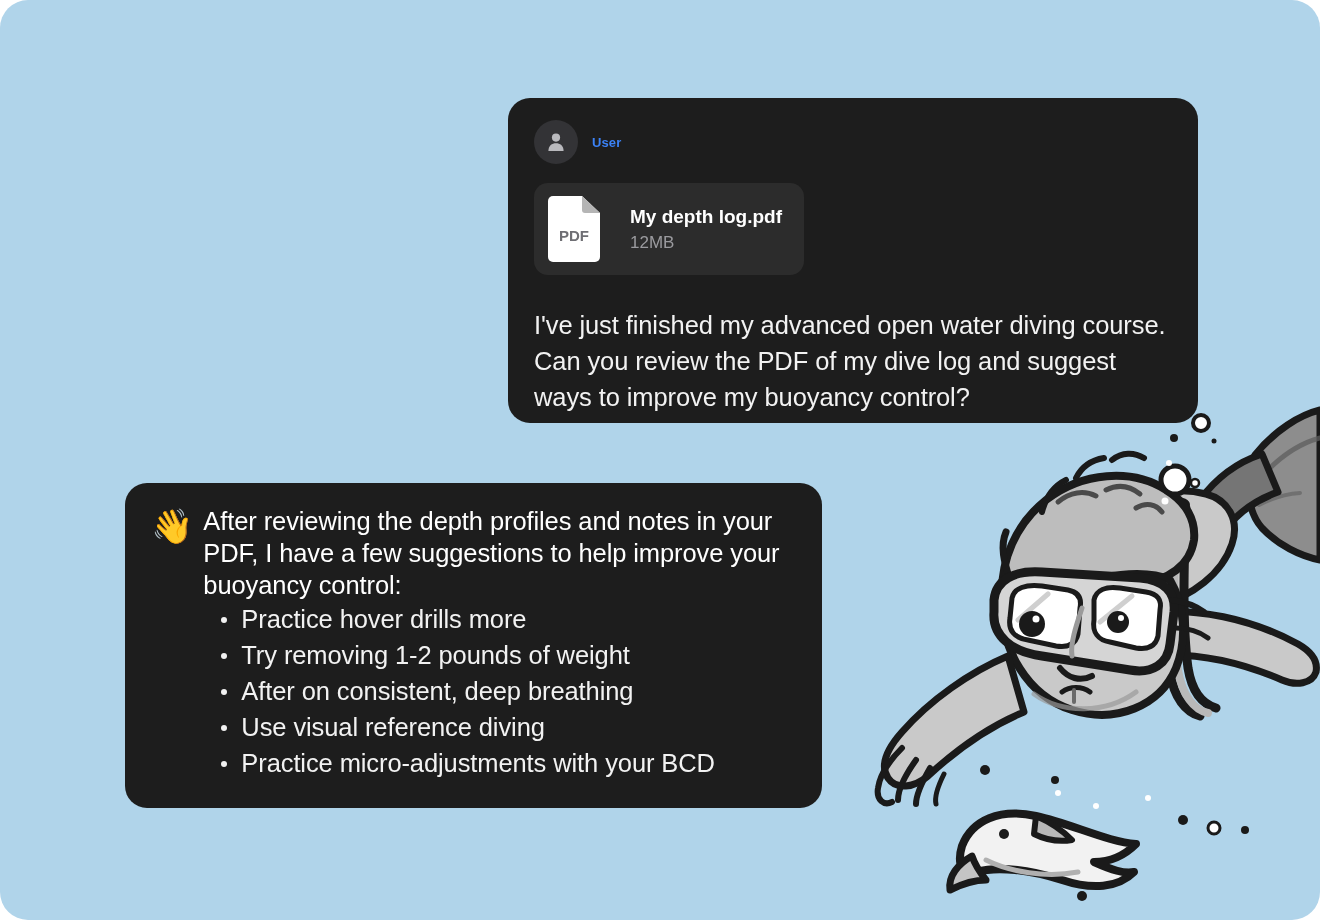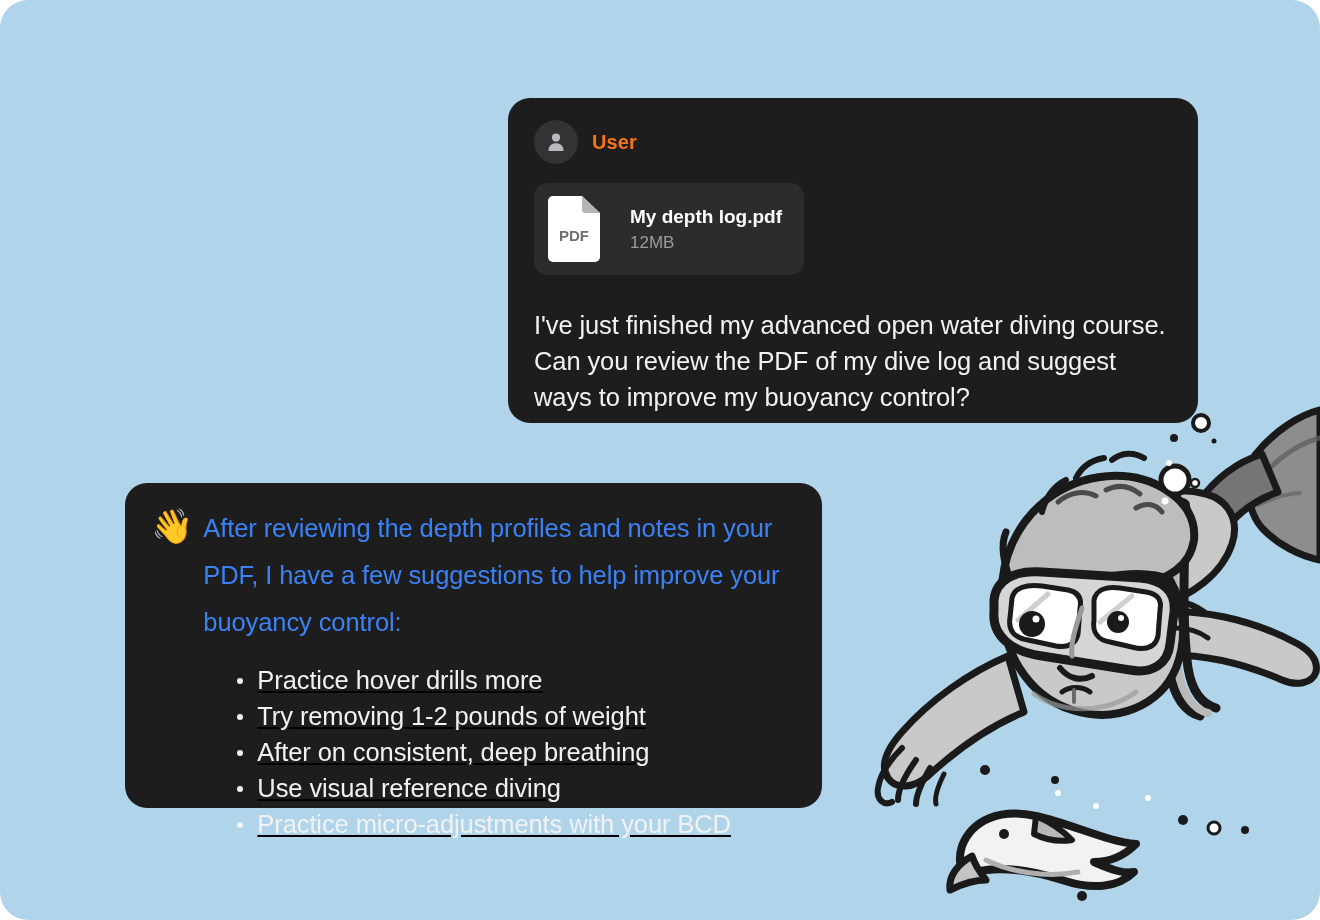--- a/index.html
+++ b/index.html
@@ -59,22 +59,22 @@
     height: 44px;
     border-radius: 50%;
     background: #333336;
     display: flex;
     align-items: center;
     justify-content: center;
     flex: 0 0 auto;
   }
   .avatar svg { display: block; }
   .user-name {
-    color: #f97316;
-    font-size: 20px;
+    color: #3b82f6;
+    font-size: 13px;
     font-weight: bold;
     letter-spacing: 0.1px;
   }
 
   .file-card {
     margin-top: 19px;
     width: 270px;
     height: 92px;
     background: #2c2c2c;
     border-radius: 14px;
@@ -123,30 +123,29 @@
     gap: 10px;
   }
   .wave-emoji {
     font-size: 34px;
     line-height: 38px;
     flex: 0 0 auto;
     margin-top: 2px;
   }
   .assist-col { min-width: 0; flex: 1 1 auto; }
   .assist-intro {
-    color: #3b82f6;
+    color: #ffffff;
     font-size: 25.5px;
-    line-height: 47px;
+    line-height: 32px;
     letter-spacing: -0.1px;
   }
   .assist-list {
-    margin: 16px;
+    margin: 0;
     padding: 0 0 0 38px;
     list-style: none;
-    text-decoration: underline;
   }
   .assist-list li {
     position: relative;
     color: #f2f2f2;
     font-size: 25.5px;
     line-height: 36px;
     letter-spacing: -0.1px;
     white-space: nowrap;
   }
   .assist-list li::before {

